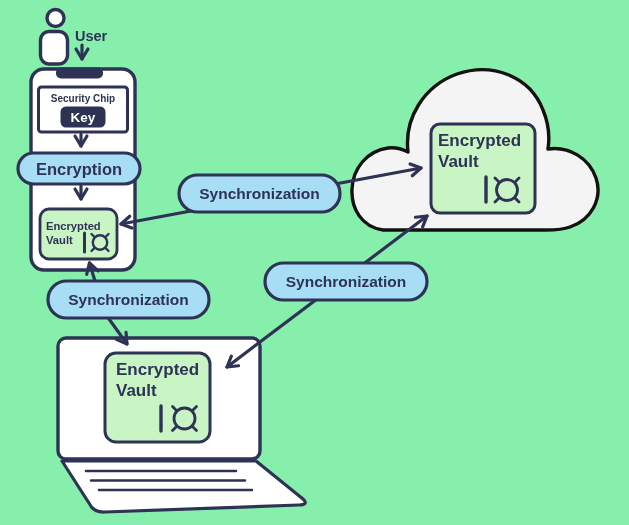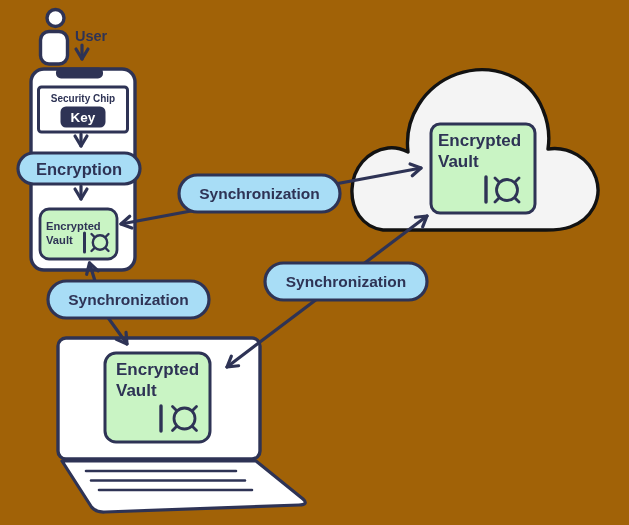--- a/index.html
+++ b/index.html
@@ -1,16 +1,16 @@
 <!DOCTYPE html>
 <html><head>
 <meta charset="utf-8">
 <style>
   html,body{margin:0;padding:0;background:#ffffff;}
-  .stage{position:relative;width:629px;height:525px;background:#a16207;overflow:hidden;}
+  .stage{position:relative;width:629px;height:525px;background:#86efac;overflow:hidden;}
   svg{display:block;}
   .t{font-family:"Liberation Sans",sans-serif;font-weight:700;fill:#2e3355;}
   .t-user{font-size:14.5px;}
   .t-chip{font-size:10px;}
   .t-key{font-size:13.5px;fill:#ffffff;}
   .t-enc{font-size:16.5px;}
   .t-sync{font-size:15.5px;}
   .t-vault-sm{font-size:11.2px;}
   .t-vault{font-size:17px;}
   .outline{fill:#ffffff;stroke:#2e3355;}

